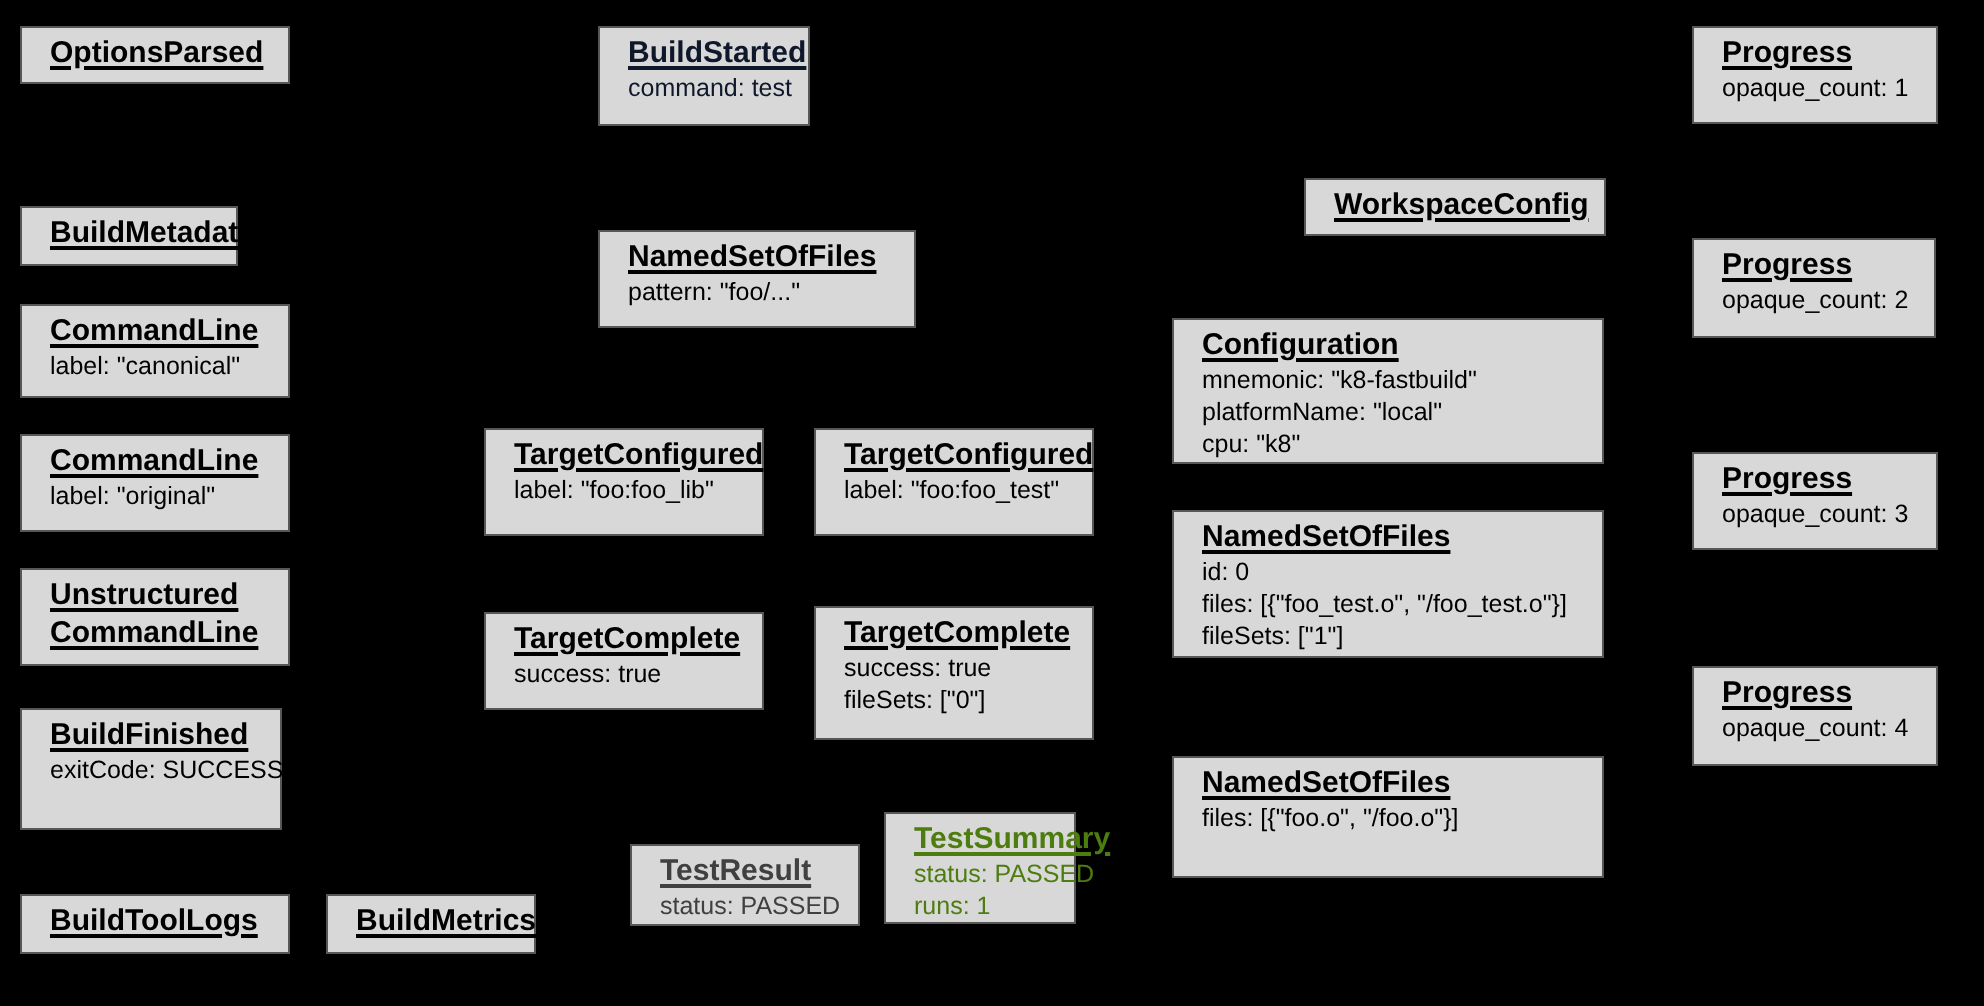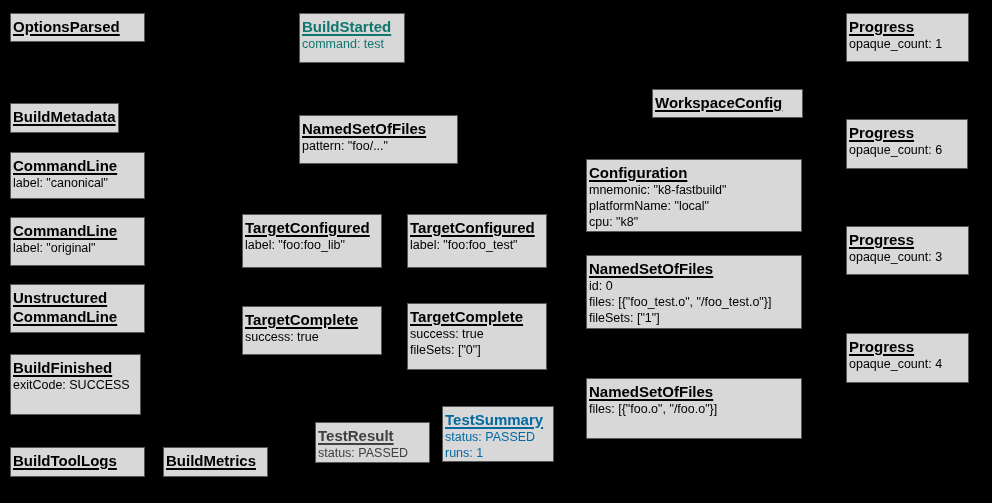--- a/index.html
+++ b/index.html
@@ -11,21 +11,21 @@
     font-family: "Liberation Sans", sans-serif;
   }
   #diagram {
     position: relative;
     width: 992px;
     height: 503px;
   }
   .node {
     position: absolute;
     box-sizing: border-box;
-    padding: 3px 5px 2px 2px;
+    padding: 3px 5px 2px 14px;
     color: #000000;
   }
   .node-title {
     font-weight: bold;
     font-size: 15px;
     line-height: 19px;
     white-space: nowrap;
   }
   .node-title span {
     display: block;
@@ -80,21 +80,21 @@
     <div class="node" style="left: 10px; top: 447px; width: 135px; height: 30px; background: rgb(216, 216, 216); border: 1px solid rgb(87, 87, 87); color: rgb(0, 0, 0);">
       <div class="node-title">
         <span>BuildToolLogs</span>
       </div>
     </div>
     <div class="node" style="left: 163px; top: 447px; width: 105px; height: 30px; background: rgb(216, 216, 216); border: 1px solid rgb(87, 87, 87); color: rgb(0, 0, 0);">
       <div class="node-title">
         <span>BuildMetrics</span>
       </div>
     </div>
-    <div class="node" style="left: 299px; top: 13px; width: 106px; height: 50px; background: rgb(216, 216, 216); border: 1px solid rgb(87, 87, 87); color: #0f766e;">
+    <div class="node" style="left: 299px; top: 13px; width: 106px; height: 50px; background: rgb(216, 216, 216); border: 1px solid rgb(87, 87, 87); color: #0f172a;">
       <div class="node-title">
         <span>BuildStarted</span>
       </div>
       <div class="node-detail">command: test</div>
     </div>
     <div class="node" style="left: 299px; top: 115px; width: 159px; height: 49px; background: rgb(216, 216, 216); border: 1px solid rgb(87, 87, 87); color: rgb(0, 0, 0);">
       <div class="node-title">
         <span>NamedSetOfFiles</span>
       </div>
       <div class="node-detail">pattern: "foo/..."</div>
@@ -123,21 +123,21 @@
       </div>
       <div class="node-detail">success: true</div>
       <div class="node-detail">fileSets: ["0"]</div>
     </div>
     <div class="node" style="left: 315px; top: 422px; width: 115px; height: 41px; background: rgb(216, 216, 216); border: 1px solid rgb(87, 87, 87); color: #404040;">
       <div class="node-title">
         <span>TestResult</span>
       </div>
       <div class="node-detail">status: PASSED</div>
     </div>
-    <div class="node" style="left: 442px; top: 406px; width: 112px; height: 56px; background: rgb(216, 216, 216); border: 1px solid rgb(87, 87, 87); color: #0369a1;">
+    <div class="node" style="left: 442px; top: 406px; width: 96px; height: 56px; background: rgb(216, 216, 216); border: 1px solid rgb(87, 87, 87); color: #4d7c0f;">
       <div class="node-title">
         <span>TestSummary</span>
       </div>
       <div class="node-detail">status: PASSED</div>
       <div class="node-detail">runs: 1</div>
     </div>
     <div class="node" style="left: 652px; top: 89px; width: 151px; height: 29px; background: rgb(216, 216, 216); border: 1px solid rgb(87, 87, 87); color: rgb(0, 0, 0);">
       <div class="node-title">
         <span>WorkspaceConfig</span>
       </div>
@@ -167,21 +167,21 @@
     <div class="node" style="left: 846px; top: 13px; width: 123px; height: 49px; background: rgb(216, 216, 216); border: 1px solid rgb(87, 87, 87); color: rgb(0, 0, 0);">
       <div class="node-title">
         <span>Progress</span>
       </div>
       <div class="node-detail">opaque_count: 1</div>
     </div>
     <div class="node" style="left: 846px; top: 119px; width: 122px; height: 50px; background: rgb(216, 216, 216); border: 1px solid rgb(87, 87, 87); color: rgb(0, 0, 0);">
       <div class="node-title">
         <span>Progress</span>
       </div>
-      <div class="node-detail">opaque_count: 6</div>
+      <div class="node-detail">opaque_count: 2</div>
     </div>
     <div class="node" style="left: 846px; top: 226px; width: 123px; height: 49px; background: rgb(216, 216, 216); border: 1px solid rgb(87, 87, 87); color: rgb(0, 0, 0);">
       <div class="node-title">
         <span>Progress</span>
       </div>
       <div class="node-detail">opaque_count: 3</div>
     </div>
     <div class="node" style="left: 846px; top: 333px; width: 123px; height: 50px; background: rgb(216, 216, 216); border: 1px solid rgb(87, 87, 87); color: rgb(0, 0, 0);">
       <div class="node-title">
         <span>Progress</span>

